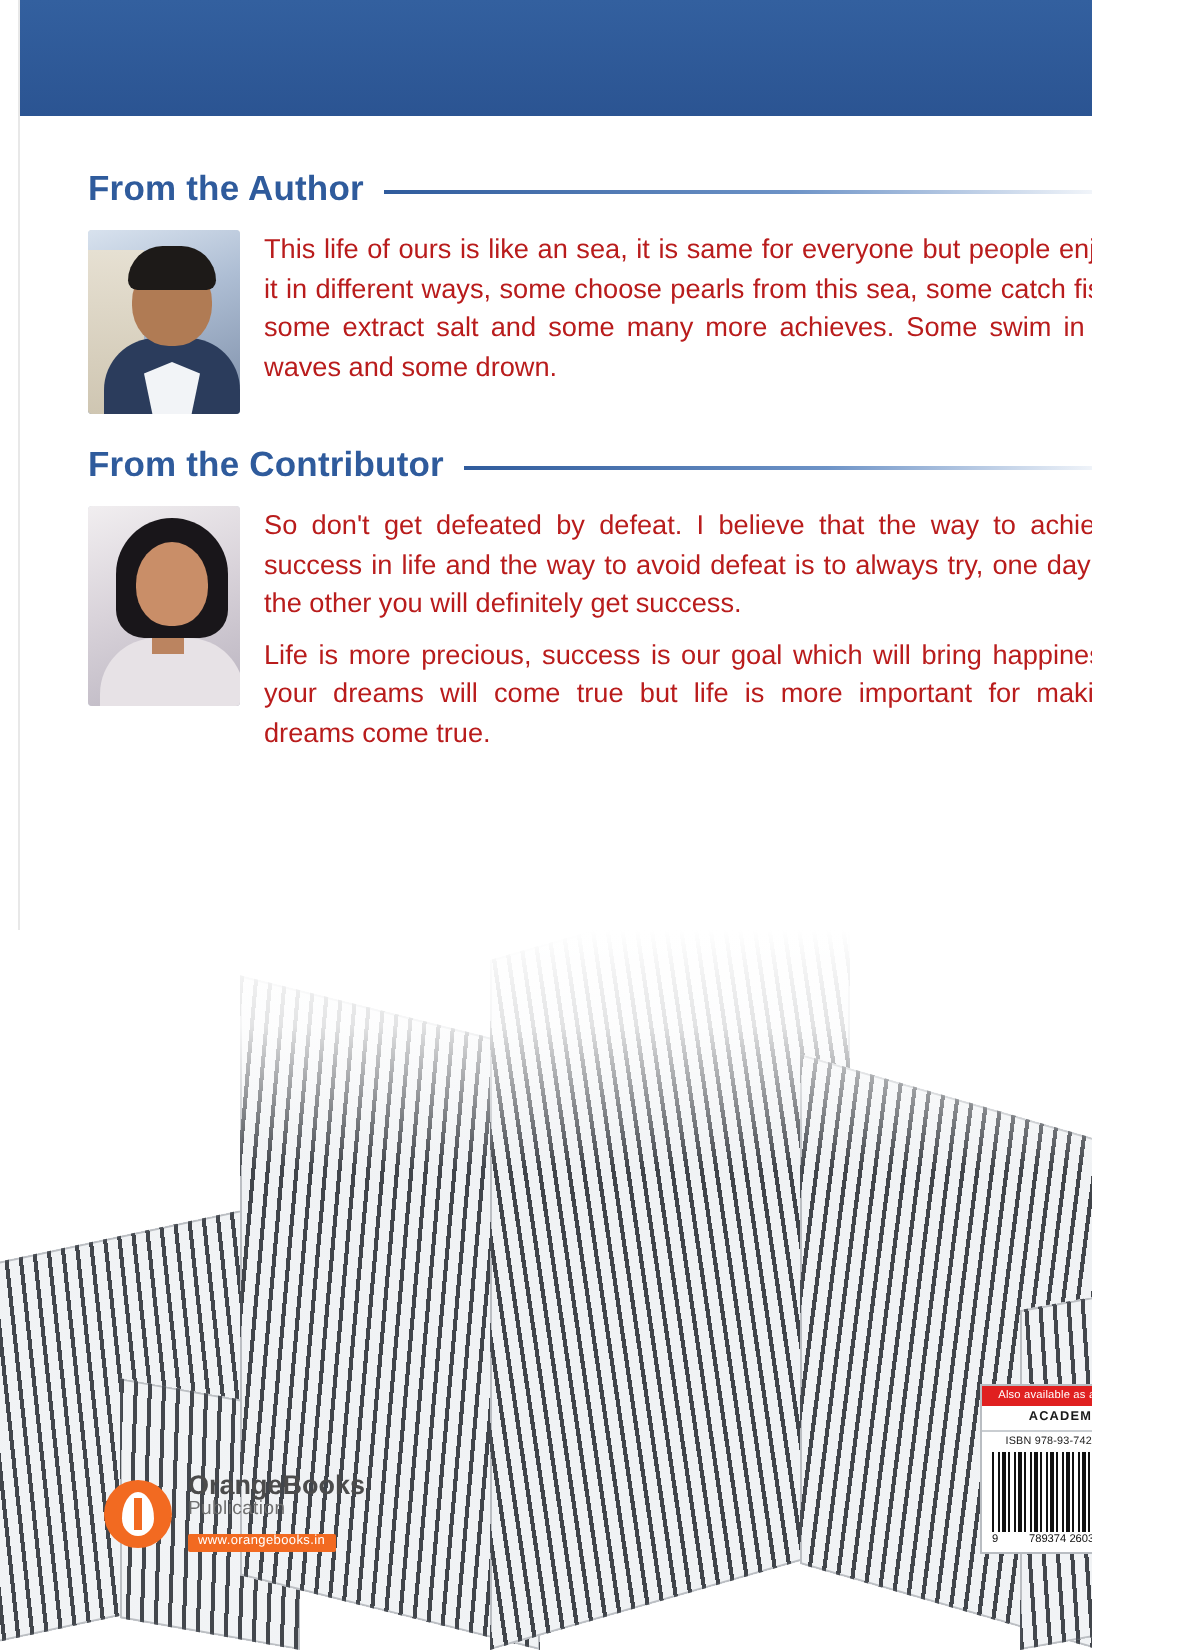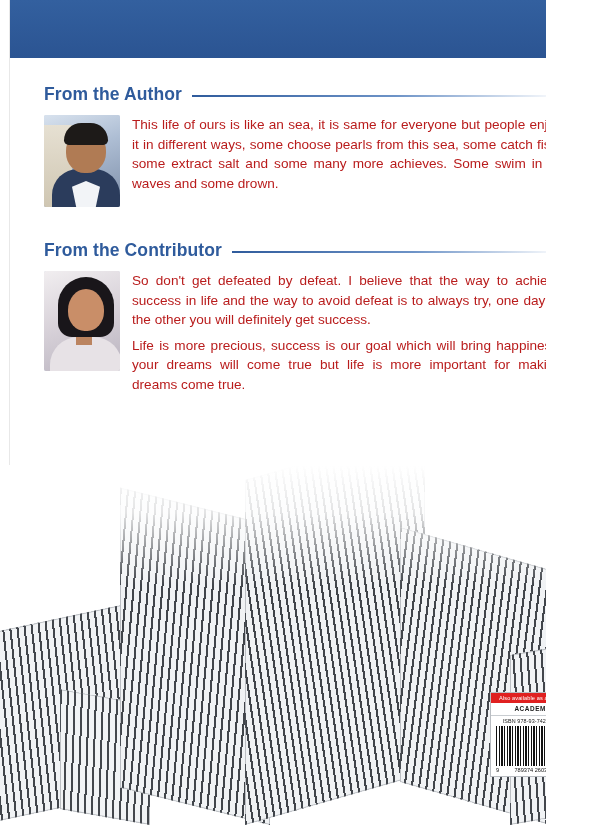--- a/index.html
+++ b/index.html
@@ -52,21 +52,21 @@
     left: 0;
     width: 600px;
     height: 767px;
   }
   .section {
     position: absolute;
     left: 44px;
     width: 518px;
   }
   .sec-author { top: 26px; }
-  .sec-contrib { top: 182px; }
+  .sec-contrib { top: 164px; }
 
   .sec-head {
     display: flex;
     align-items: center;
     gap: 10px;
     margin-bottom: 10px;
   }
   .sec-title {
     color: #2f5b9c;
     font-size: 17.5px;
@@ -420,20 +420,28 @@
       <div class="sky"></div>
       <div class="bldg b1"></div>
       <div class="bldg b6"></div>
       <div class="bldg b2"></div>
       <div class="bldg b3"></div>
       <div class="bldg b4"></div>
       <div class="bldg b5"></div>
       <div class="fade-top"></div>
     </div>
 
+    <div class="publisher">
+      <div class="pub-mark"></div>
+      <div class="pub-text">
+        <div class="pub-name">OrangeBooks</div>
+        <div class="pub-sub">Publication</div>
+        <div class="pub-site">www.orangebooks.in</div>
+      </div>
+    </div>
 
     <div class="isbn-block">
       <div class="isbn-ebook">Also available as an eBook</div>
       <div class="isbn-academic">ACADEMIC</div>
       <div class="isbn-num">
         <span>ISBN</span>
         <span>978-93-7426-038-8</span>
       </div>
       <div class="barcode"></div>
       <div class="barcode-digits">

